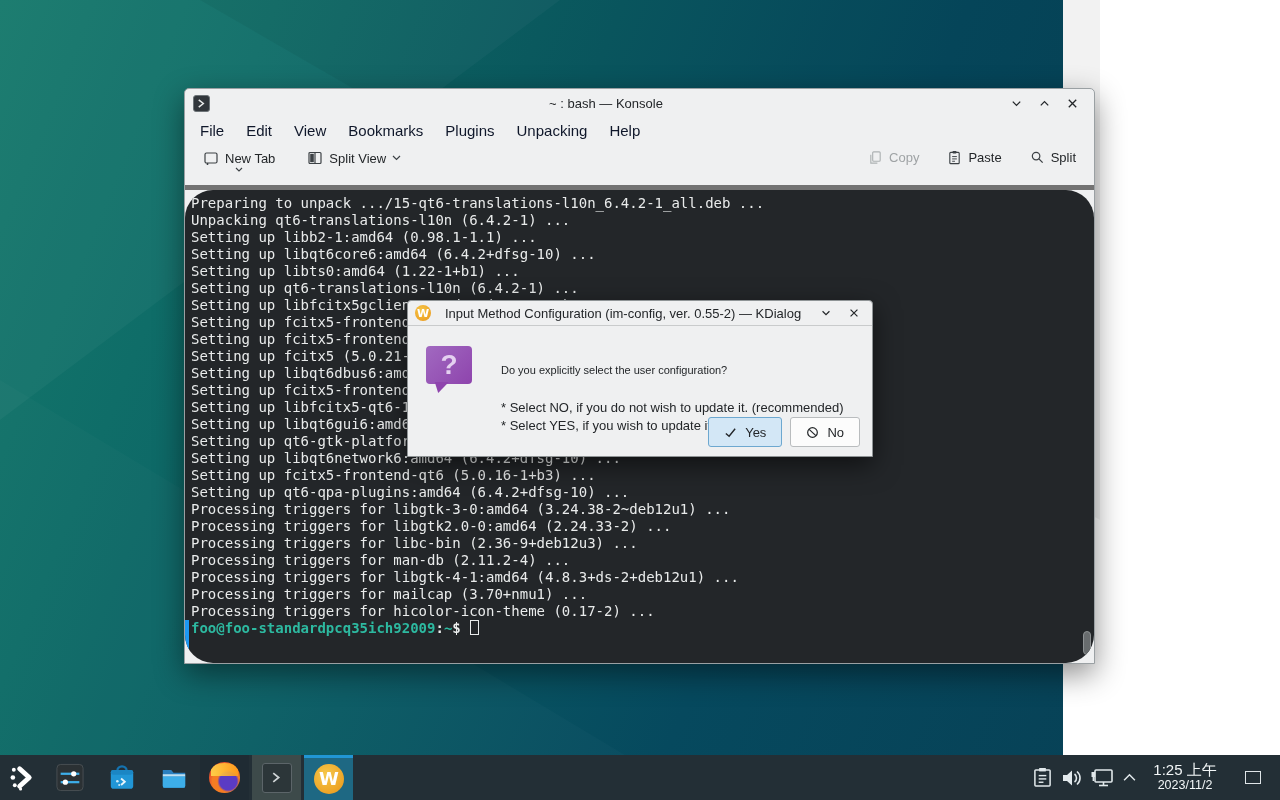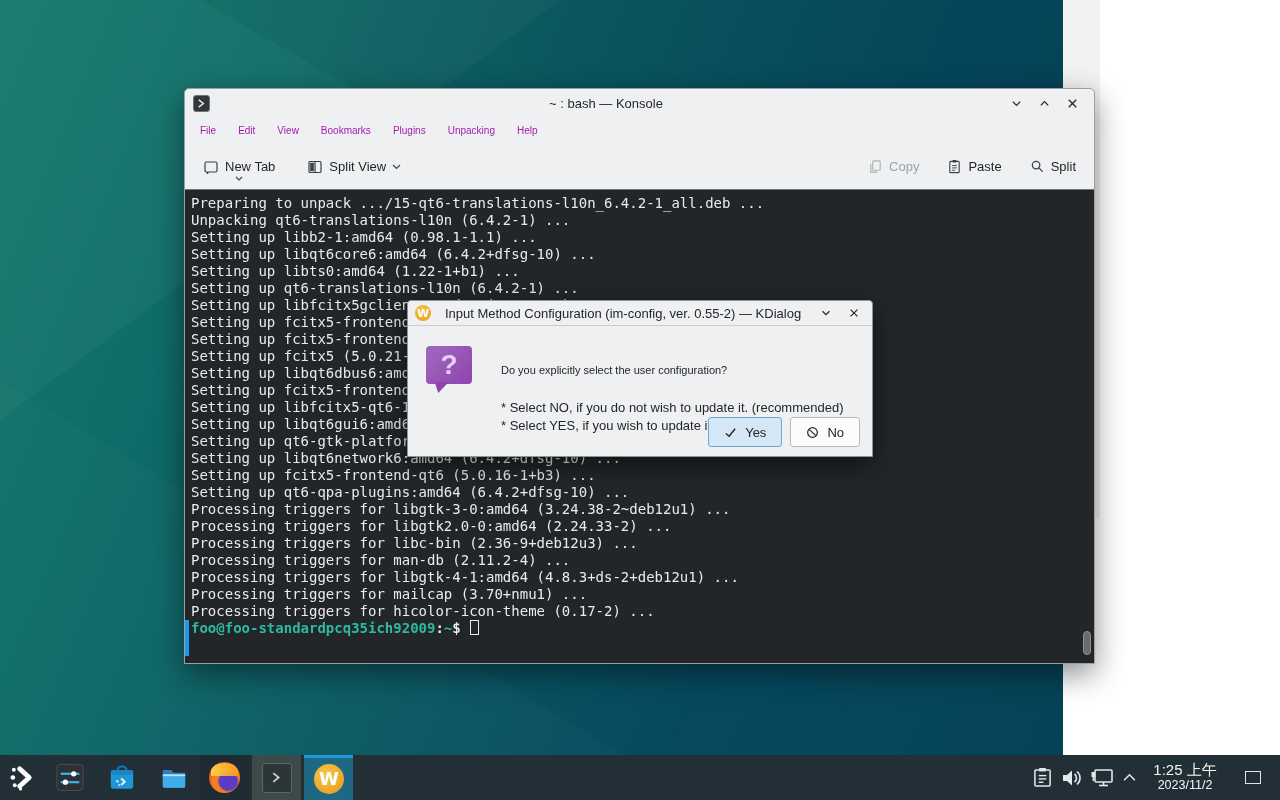--- a/index.html
+++ b/index.html
@@ -20,33 +20,33 @@
   .window { position:absolute; left:184px; top:88px; width:911px; height:576px;
     background:#eff0f1; border:1px solid #9aa0a3; border-radius:5px 5px 0 0;
     box-shadow:0 10px 30px rgba(0,0,0,0.45); display:flex; flex-direction:column; }
   .titlebar { height:29px; display:flex; align-items:center; padding:0 8px; flex:0 0 auto; }
   .title-app-icon { width:17px; height:17px; background:#31363b; border:1px solid #6d7478;
     border-radius:3px; display:flex; align-items:center; justify-content:center; }
   .title-text { flex:1; text-align:center; font-size:13px; color:#232629; }
   .win-btn { width:28px; height:22px; display:flex; align-items:center; justify-content:center; cursor:default; }
   .win-btn svg { stroke:#232629; }
   .menubar { height:26px; display:flex; align-items:center; padding:0 4px; flex:0 0 auto; }
-  .menu-item { padding:0 11px; font-size:10px; color:#a21caf; line-height:26px;text-align:center; }
-  .toolbar { height:46px; display:flex; align-items:center; padding:0 10px; flex:0 0 auto;
-    border-bottom:1px solid #737373; }
+  .menu-item { padding:0 11px; font-size:15px; color:#0f172a; line-height:26px;text-align:center; }
+  .toolbar { height:46px; display:flex; align-items:flex-start; padding:0 10px; flex:0 0 auto;
+    border-bottom:5px solid #737373; }
   .tb-btn { display:flex; align-items:center; gap:6px; padding:6px 8px; font-size:13px;
     color:#232629; border-radius:3px; position:relative; }
   .tb-btn.disabled { color:#9fa3a5; }
   .tb-btn.disabled svg { stroke:#adb1b3; }
   .tb-btn svg { stroke:#3c4145; fill:none; }
   .tb-spacer { flex:1; }
   .tb-caret-under { position:absolute; left:50%; bottom:-3px; transform:translateX(-50%); }
 
   
-  .terminal { position:relative; flex:1; background:#232629; overflow:hidden; }
+  .terminal { position:relative; flex:1; background:#232629; overflow:hidden;border-radius:28px; }
   .tlines { padding:5px 0 0 6px; font-family:"DejaVu Sans Mono","Liberation Mono",monospace;
     font-size:14px; line-height:17px; color:#e9ebeb; }
   .tline { white-space:pre; }
   .prompt-line { white-space:pre; font-family:"DejaVu Sans Mono","Liberation Mono",monospace;
     font-size:14px; line-height:17px; }
   .p-user,.p-dir { color:#2db9a0; font-weight:bold; }
   .p-sym { color:#eceeee; font-weight:bold; }
   .cursor-box { display:inline-block; width:9px; height:15px; border:1.5px solid #e9ebeb;
     vertical-align:-2px; margin-left:9px; }
   .new-output-strip { position:absolute; left:0; top:430px; width:4px; height:36px; background:#1d99f3; }

